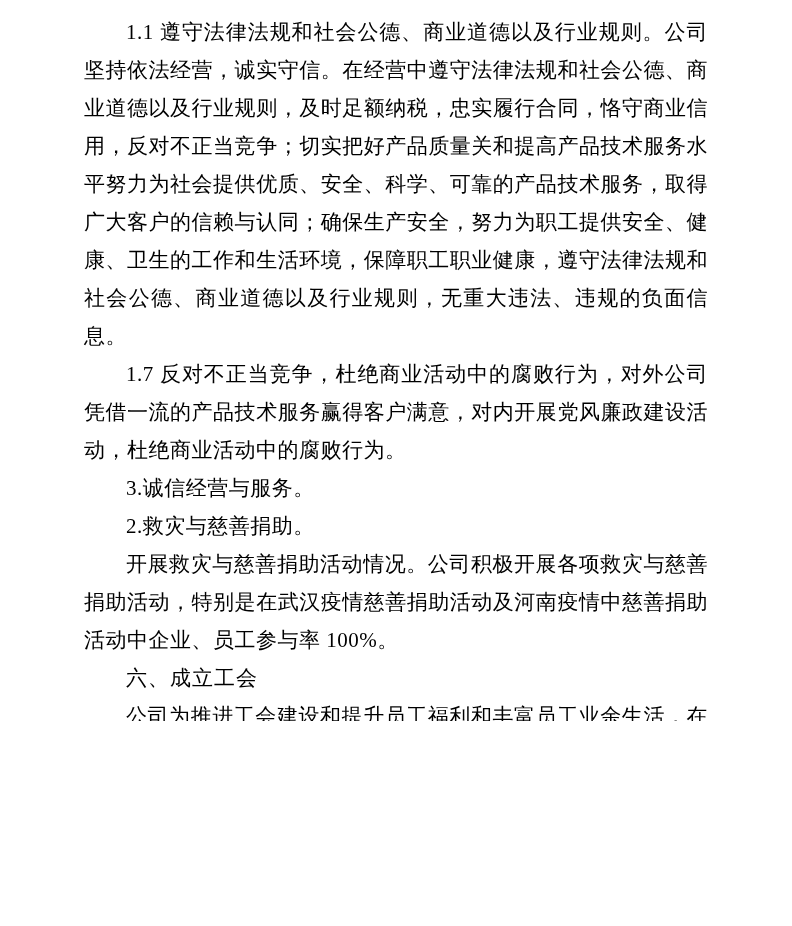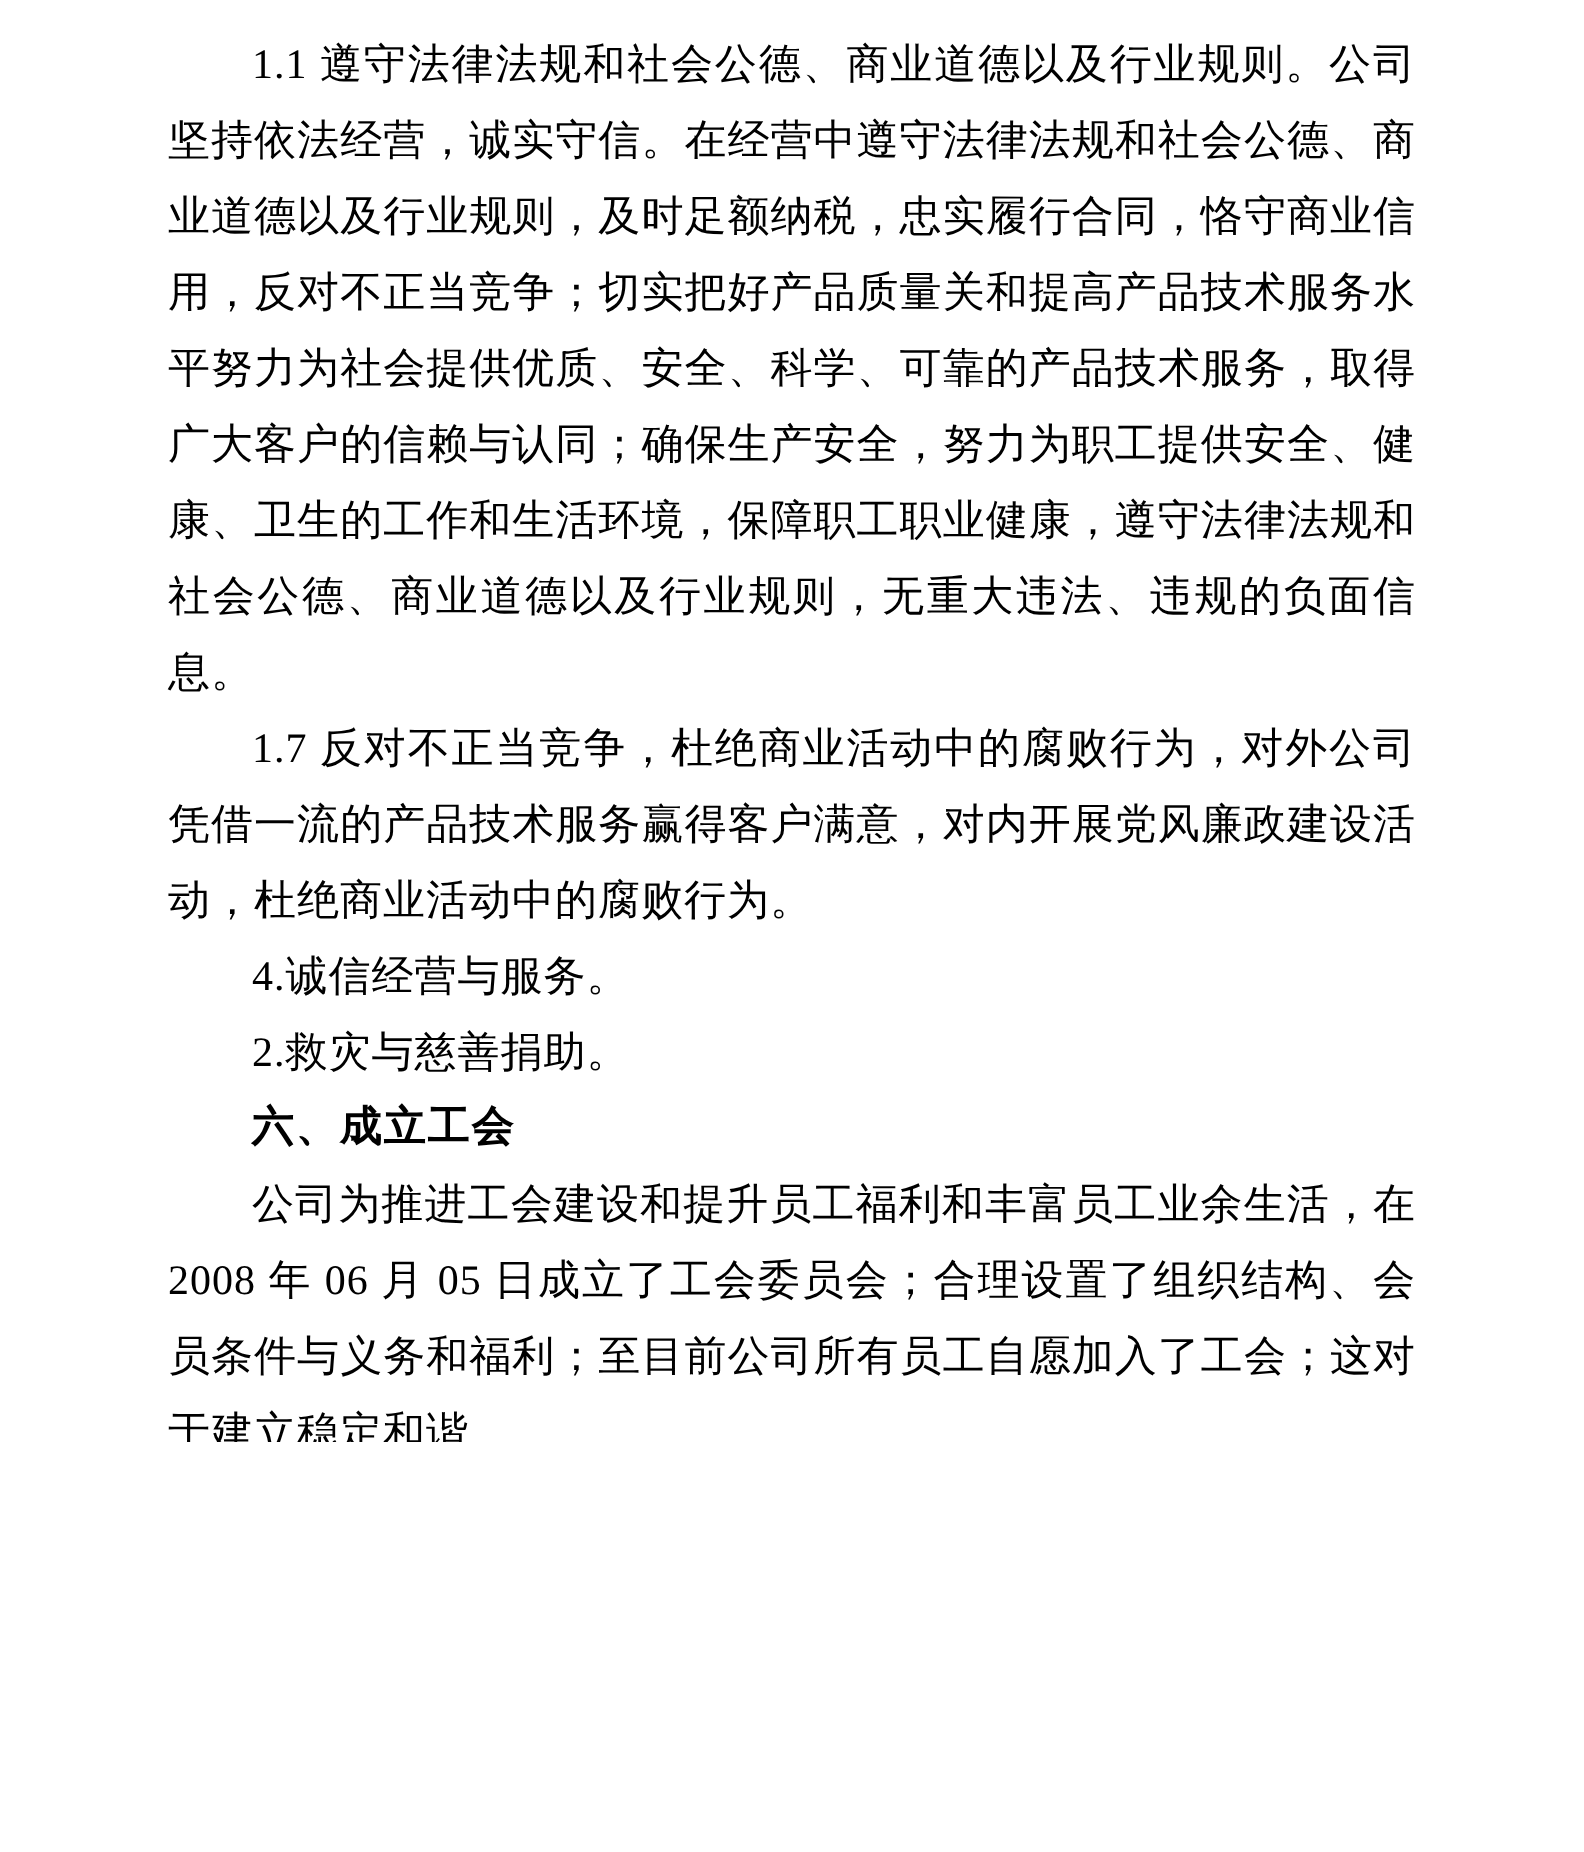--- a/index.html
+++ b/index.html
@@ -28,30 +28,31 @@
     font-size: 21px;
     line-height: 38px;
     text-align: justify;
     text-justify: inter-character;
     text-indent: 2em;
     letter-spacing: 0.5px;
     word-break: break-all;
     color: #000000;
   }
   .para.heading {
-    font-weight: bold;
+    font-weight: normal;
     font-family: "Liberation Sans", "DejaVu Sans", sans-serif;
     letter-spacing: 1px;
   }
 </style>
 </head>
 <body>
 
 <div class="doc-page">
   <div class="doc-content" id="paragraphs">
       <p class="para body">1.1 遵守法律法规和社会公德、商业道德以及行业规则。公司坚持依法经营，诚实守信。在经营中遵守法律法规和社会公德、商业道德以及行业规则，及时足额纳税，忠实履行合同，恪守商业信用，反对不正当竞争；切实把好产品质量关和提高产品技术服务水平努力为社会提供优质、安全、科学、可靠的产品技术服务，取得广大客户的信赖与认同；确保生产安全，努力为职工提供安全、健康、卫生的工作和生活环境，保障职工职业健康，遵守法律法规和社会公德、商业道德以及行业规则，无重大违法、违规的负面信息。</p>
       <p class="para body">1.7 反对不正当竞争，杜绝商业活动中的腐败行为，对外公司凭借一流的产品技术服务赢得客户满意，对内开展党风廉政建设活动，杜绝商业活动中的腐败行为。</p>
-      <p class="para body">4.诚信经营与服务。</p>
+      <p class="para body">3.诚信经营与服务。</p>
       <p class="para body">2.救灾与慈善捐助。</p>
+      <p class="para body">开展救灾与慈善捐助活动情况。公司积极开展各项救灾与慈善捐助活动，特别是在武汉疫情慈善捐助活动及河南疫情中慈善捐助活动中企业、员工参与率 100%。</p>
       <p class="para heading">六、成立工会</p>
       <p class="para body">公司为推进工会建设和提升员工福利和丰富员工业余生活，在 2008 年 06 月 05 日成立了工会委员会；合理设置了组织结构、会员条件与义务和福利；至目前公司所有员工自愿加入了工会；这对于建立稳定和谐</p>
     </div>
 </div>
 
 </body></html>

